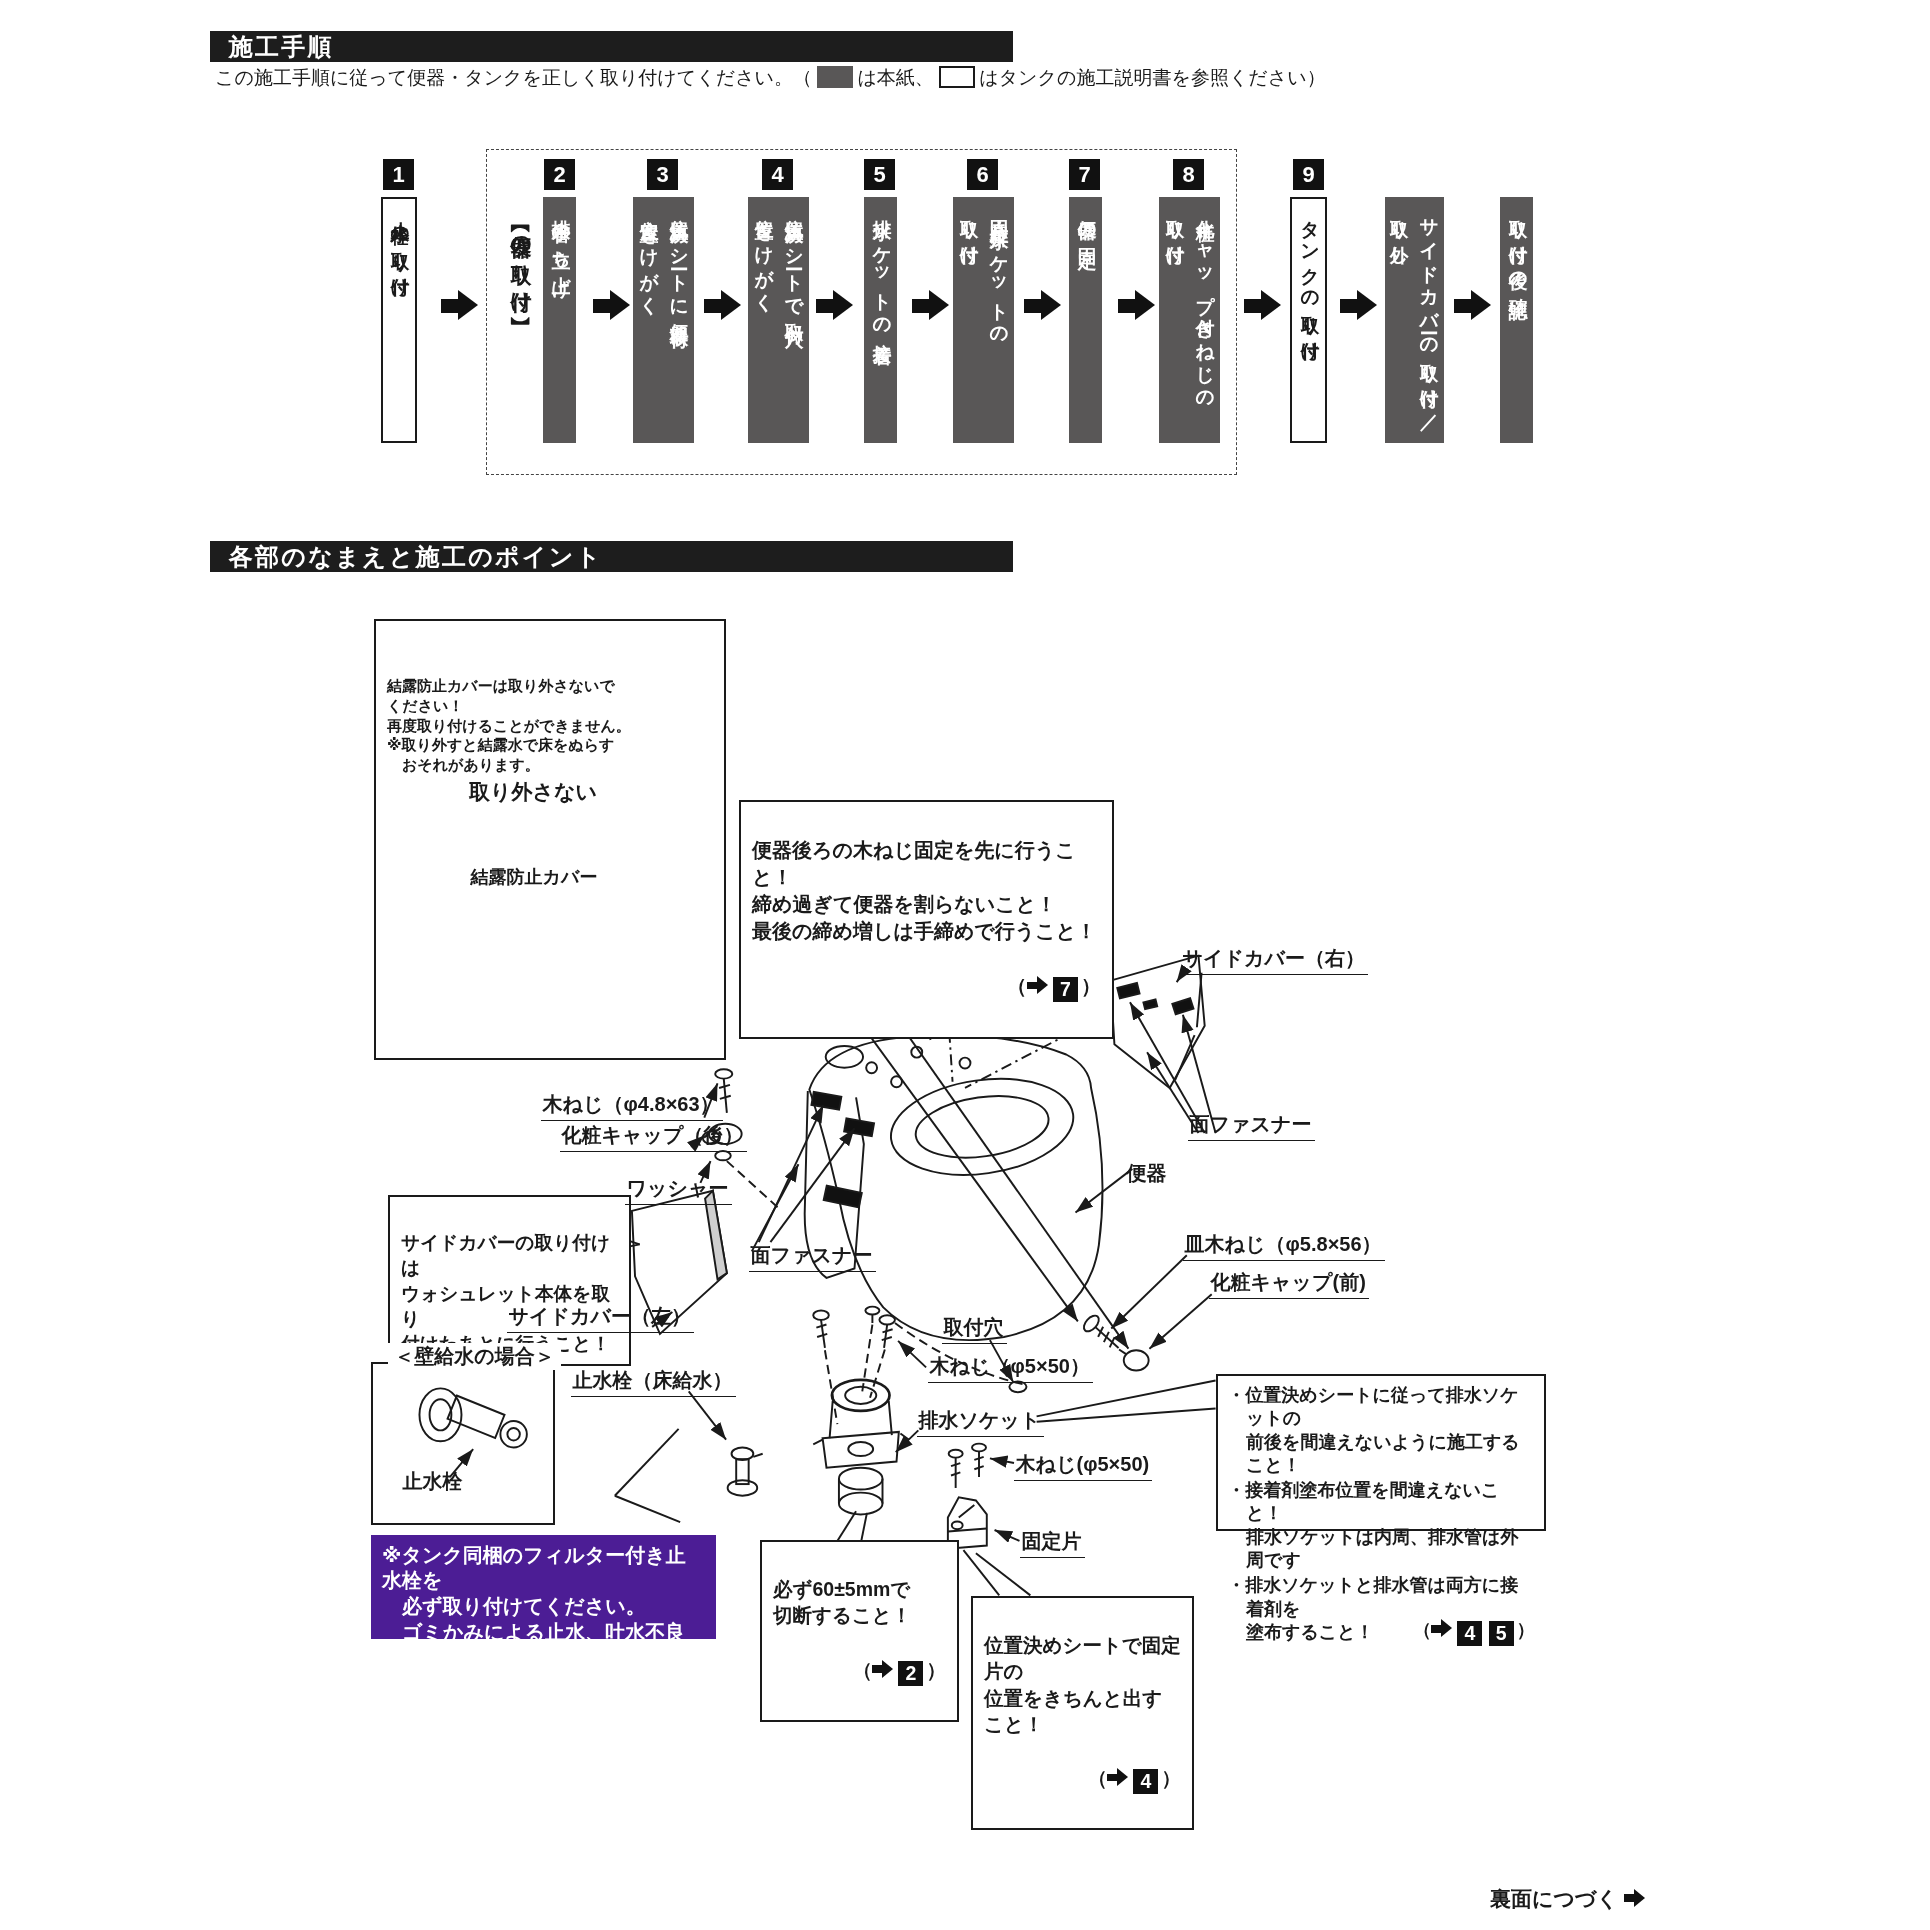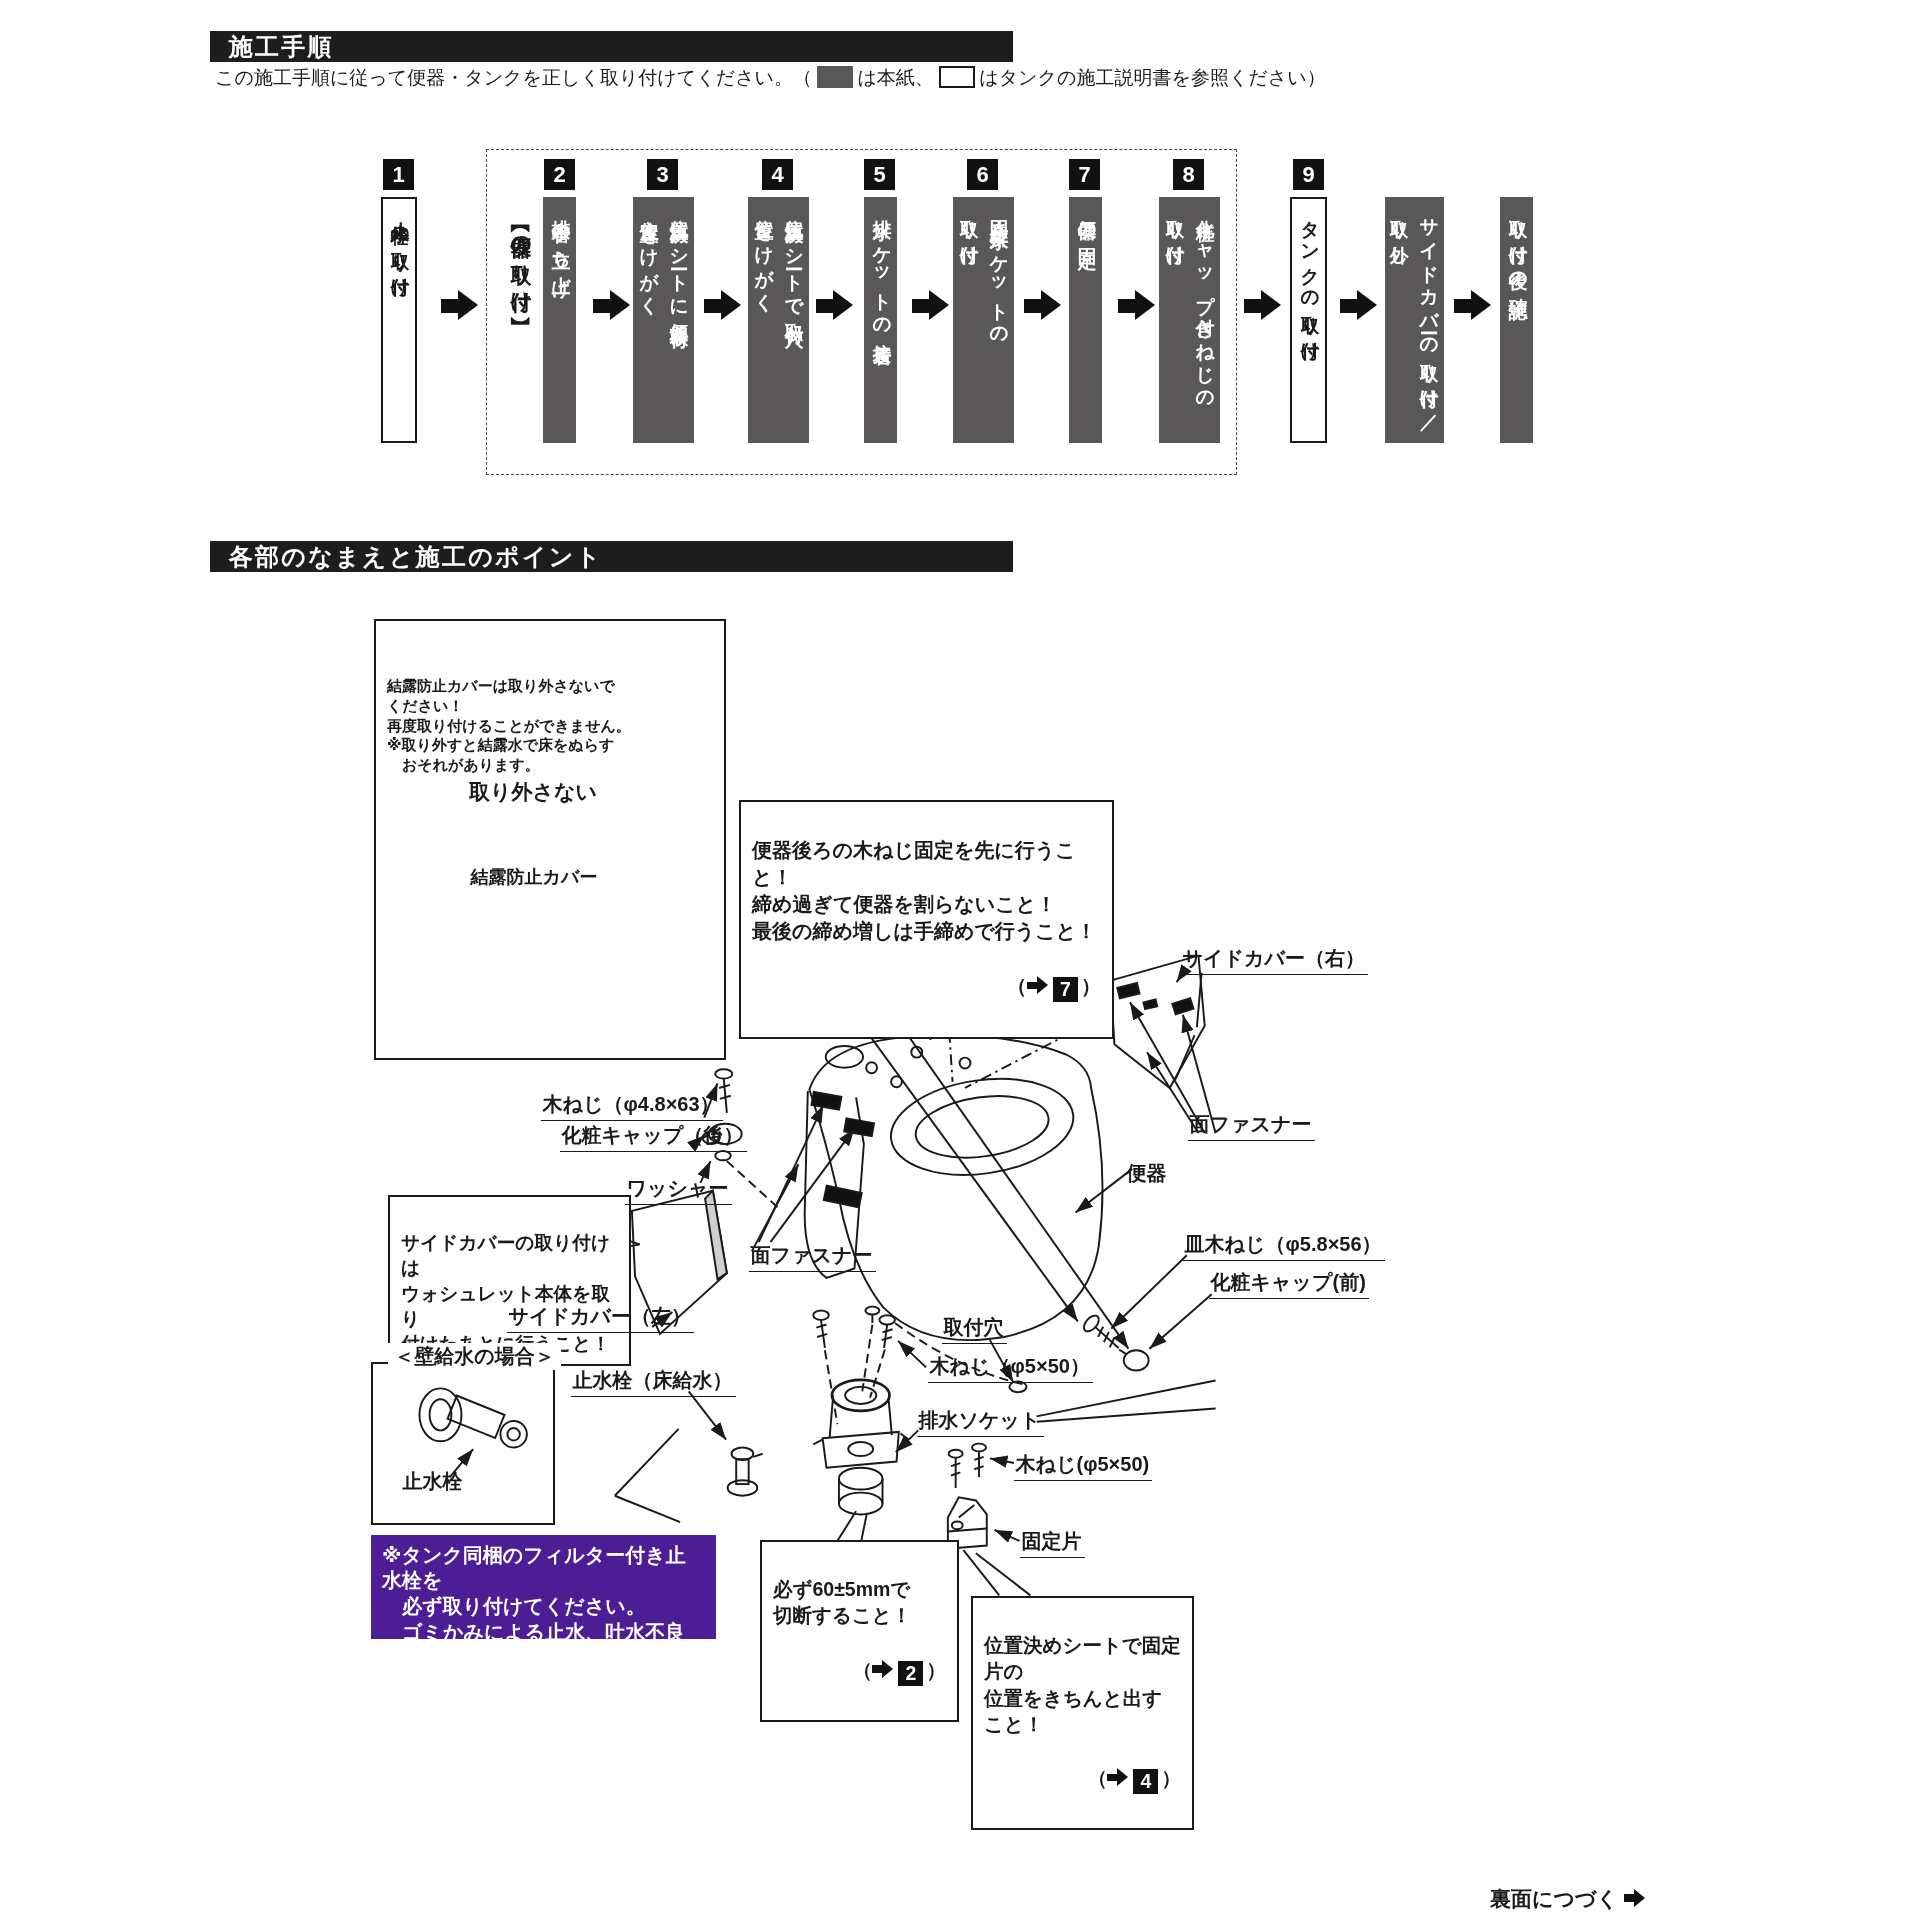--- a/index.html
+++ b/index.html
@@ -384,20 +384,31 @@
   <div class="plabel" style="left:1020px;top:1528px;">固定片</div>
 
   <div class="wallbox"></div>
   <div class="walltitle">＜壁給水の場合＞</div>
 
   <div class="graynote">※タンク同梱のフィルター付き止水栓を
 　必ず取り付けてください。
 　ゴミかみによる止水、吐水不良になる
 　おそれがあります。</div>
 
+  <div class="noteright">
+    <div class="item" style="white-space:pre-line;">・位置決めシートに従って排水ソケットの
+前後を間違えないように施工すること！</div>
+    <div class="item" style="white-space:pre-line;">・接着剤塗布位置を間違えないこと！
+排水ソケットは内周、排水管は外周です</div>
+    <div class="item" style="white-space:pre-line;">・排水ソケットと排水管は両方に接着剤を
+塗布すること！</div>
+    <div class="refline">
+      <span>（</span><span class="mini-arrow"><span class="stem"></span><span class="head"></span></span><span class="ref-badge">4</span><span class="ref-badge">5</span><span>）</span>
+    </div>
+  </div>
 
   <div class="cbox" style="left:760px;top:1540px;width:199px;font-size:19.5px;">
     <span>必ず60±5mmで
 切断すること！</span>
     <span class="refline">
       <span>（</span><span class="mini-arrow"><span class="stem"></span><span class="head"></span></span><span class="ref-badge">2</span><span>）</span>
     </span>
   </div>
 
   <div class="cbox" style="left:971px;top:1596px;width:223px;font-size:19.5px;">

